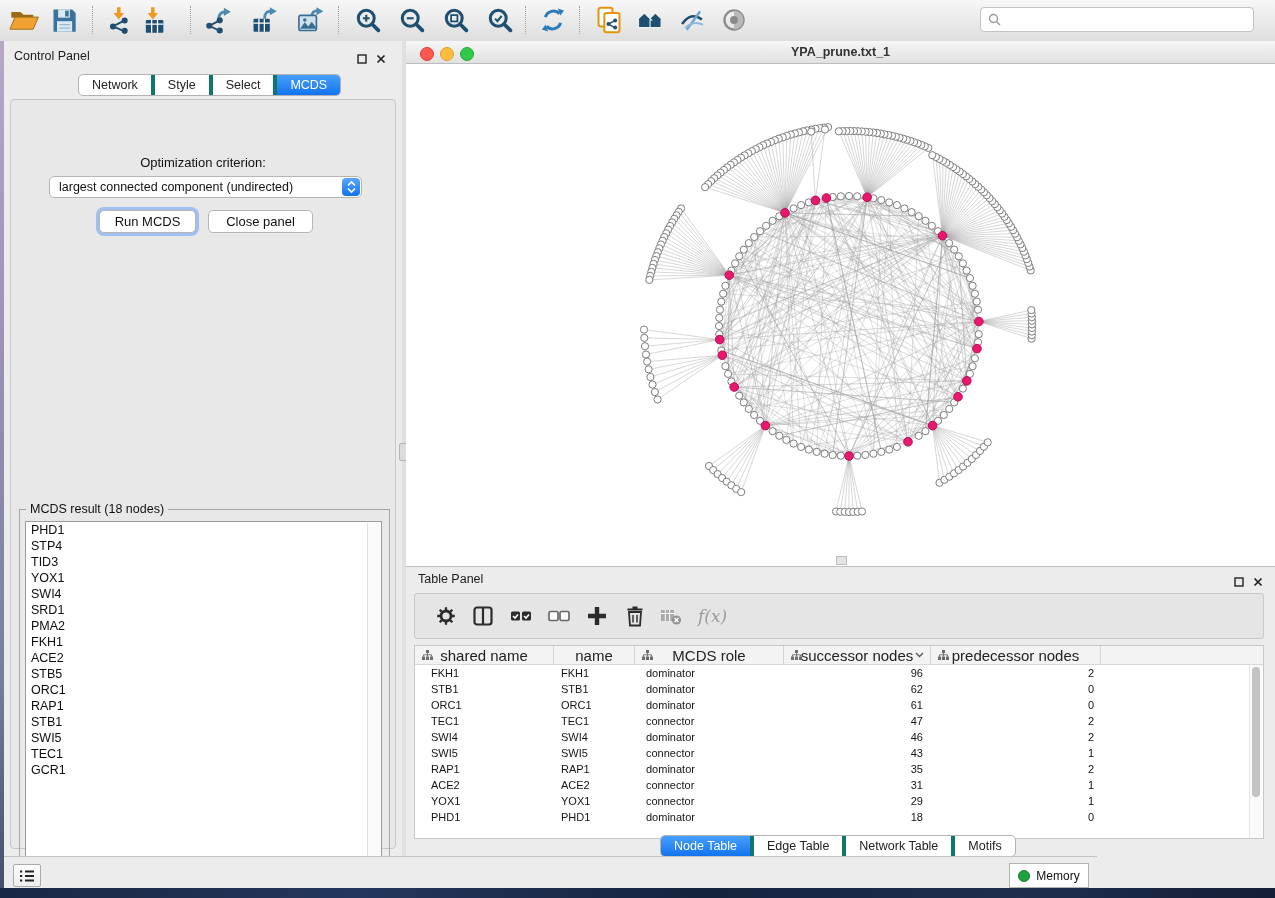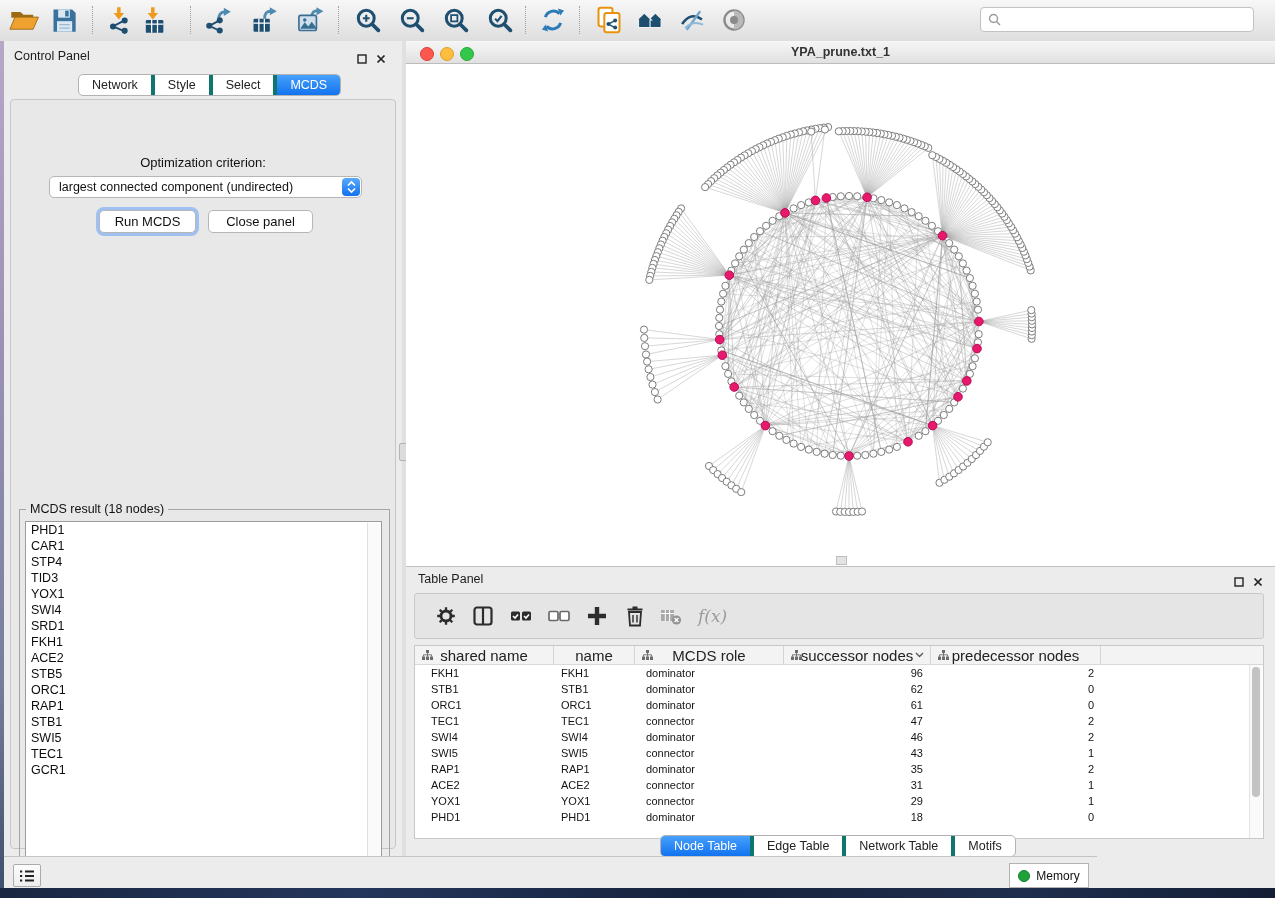--- a/index.html
+++ b/index.html
@@ -271,26 +271,26 @@
               </svg>
         </div>
       </div>
       <button class="btn" id="run-btn">Run MCDS</button>
       <button class="btn" id="closepanel-btn">Close panel</button>
       <div id="mcds-group">
         <span class="legend">MCDS result (18 nodes)</span>
         <div id="mcds-list">
           <div id="mcds-scroll"></div>
         <div class="mcds-item">PHD1</div>
-              <div class="mcds-item">CAR1</div>
               <div class="mcds-item">STP4</div>
               <div class="mcds-item">TID3</div>
               <div class="mcds-item">YOX1</div>
               <div class="mcds-item">SWI4</div>
               <div class="mcds-item">SRD1</div>
+              <div class="mcds-item">PMA2</div>
               <div class="mcds-item">FKH1</div>
               <div class="mcds-item">ACE2</div>
               <div class="mcds-item">STB5</div>
               <div class="mcds-item">ORC1</div>
               <div class="mcds-item">RAP1</div>
               <div class="mcds-item">STB1</div>
               <div class="mcds-item">SWI5</div>
               <div class="mcds-item">TEC1</div>
               <div class="mcds-item">GCR1</div>
             </div>

